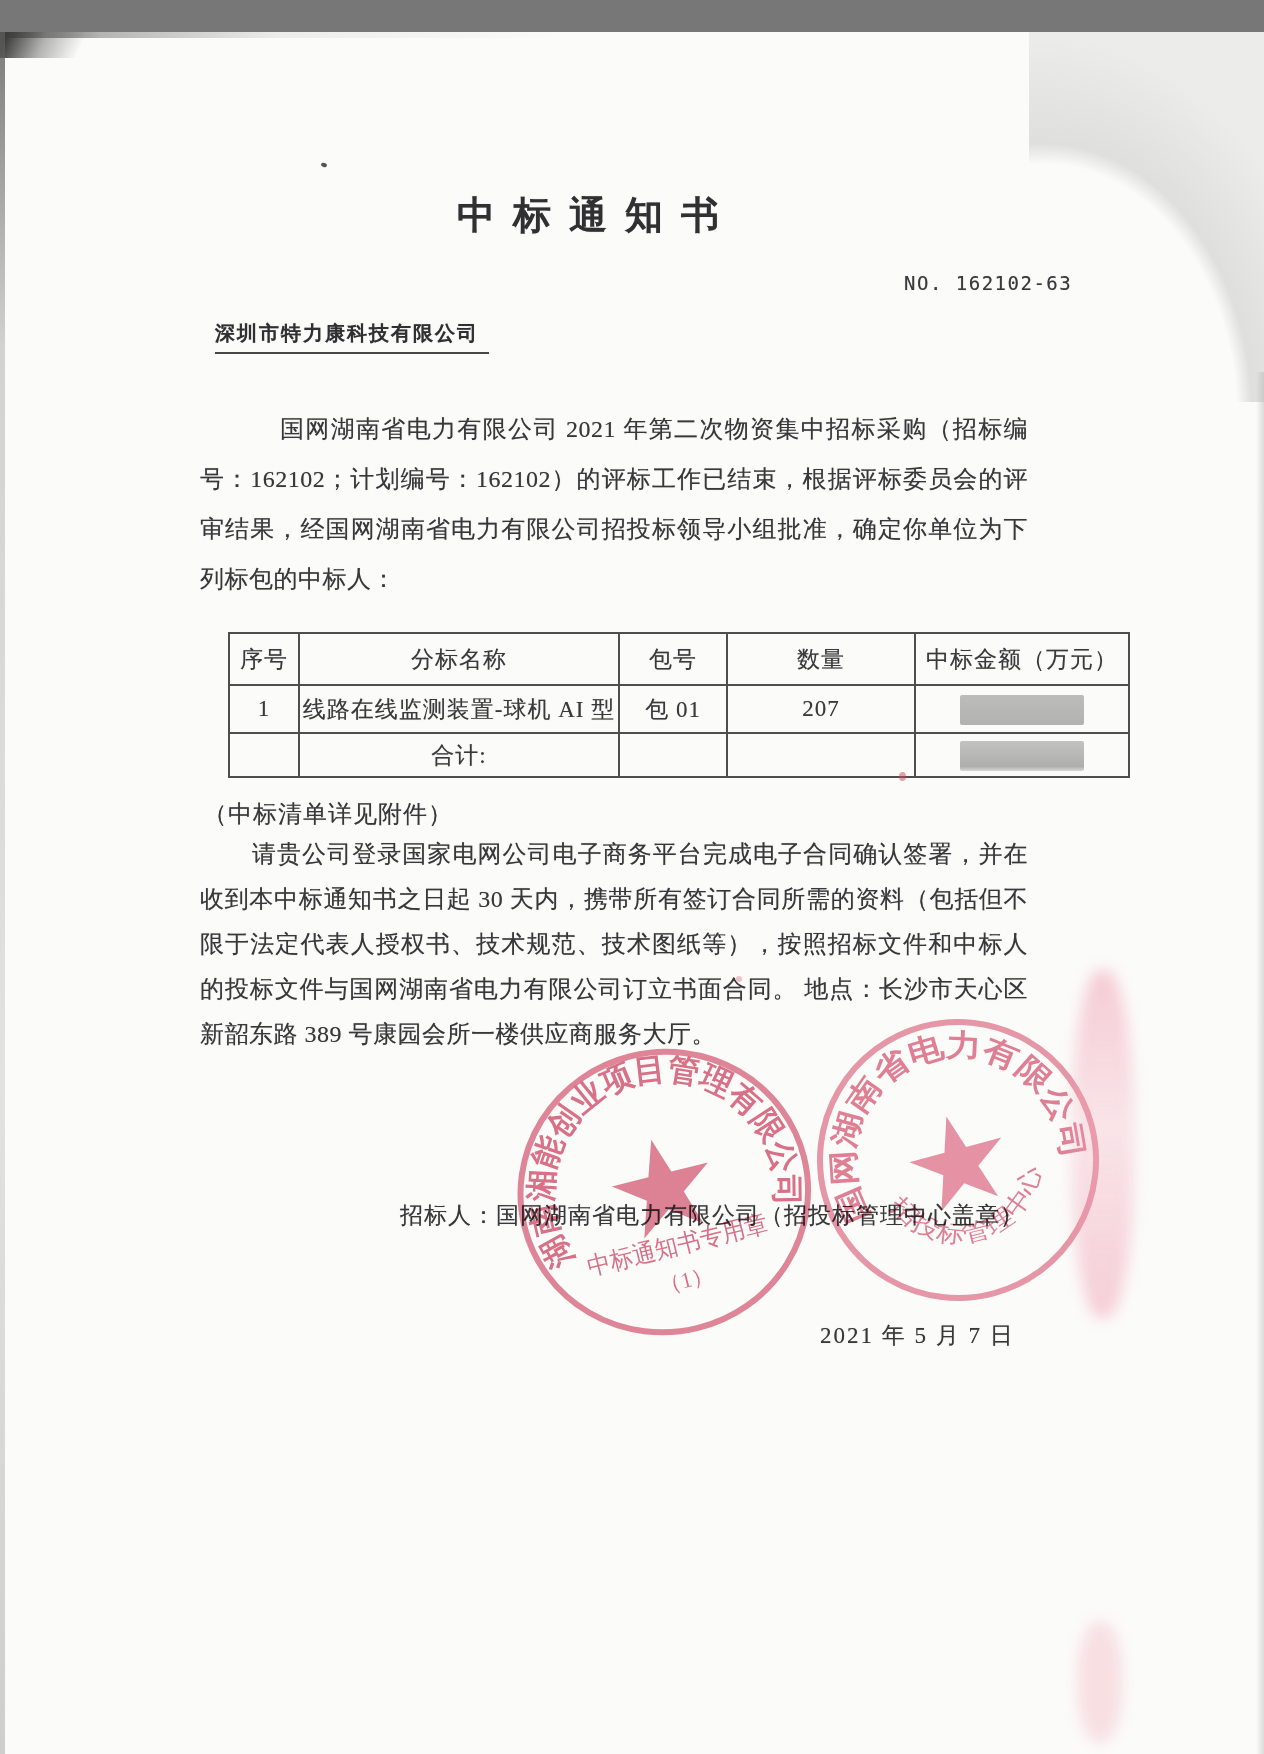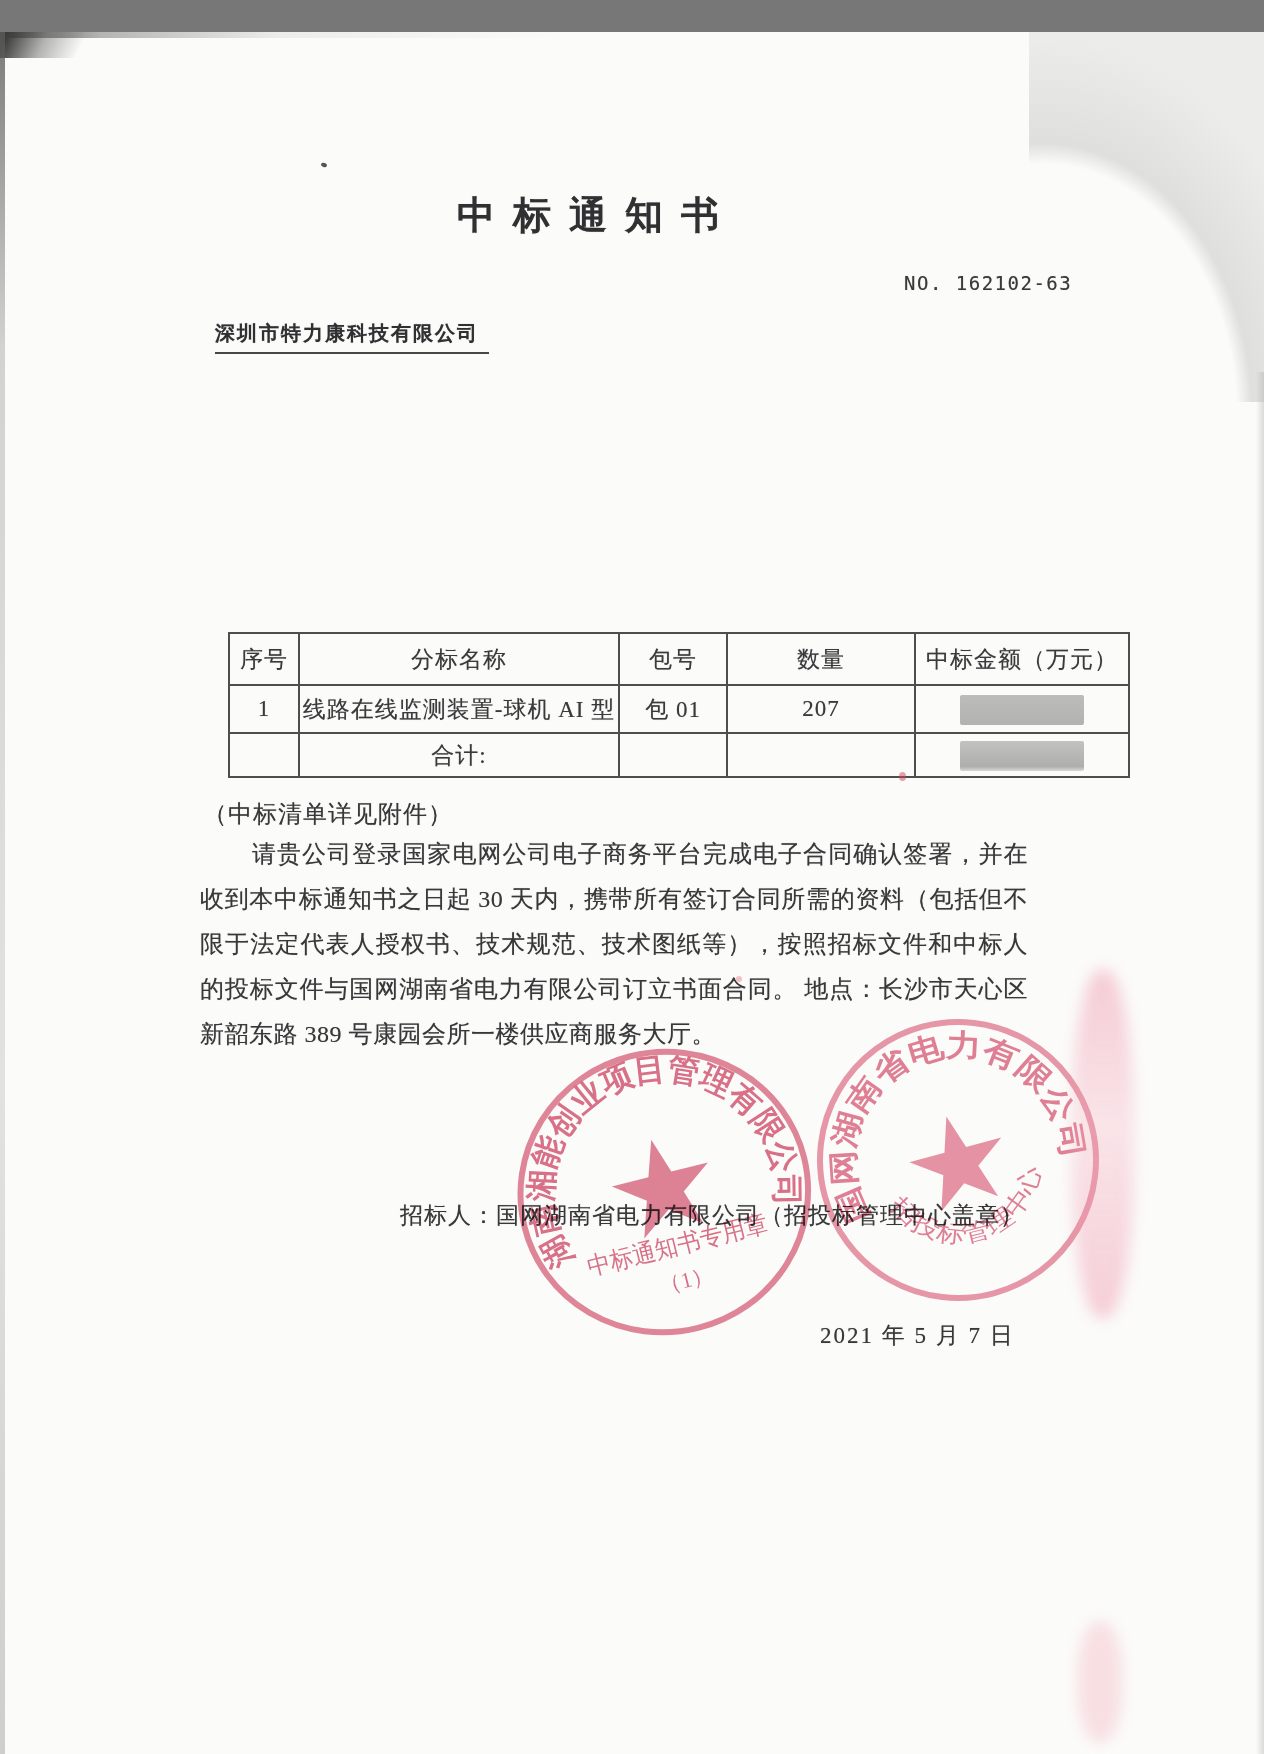--- a/index.html
+++ b/index.html
@@ -91,20 +91,21 @@
 </style>
 </head>
 <body>
 
 <div class="paper">
 
   <div class="txt doc-title">中标通知书</div>
   <div class="txt doc-number">NO. 162102-63</div>
   <div class="txt recipient">深圳市特力康科技有限公司</div>
 
+  <div class="txt para para1">国网湖南省电力有限公司 2021 年第二次物资集中招标采购（招标编号：162102；计划编号：162102）的评标工作已结束，根据评标委员会的评审结果，经国网湖南省电力有限公司招投标领导小组批准，确定你单位为下列标包的中标人：</div>
 
   <table class="award">
     <tbody>
         <tr class="hdr">
       <th style="width:70px">序号</th>
       <th style="width:320px">分标名称</th>
       <th style="width:108px">包号</th>
       <th style="width:188px">数量</th>
       <th style="width:214px">中标金额（万元）</th>
     </tr>

